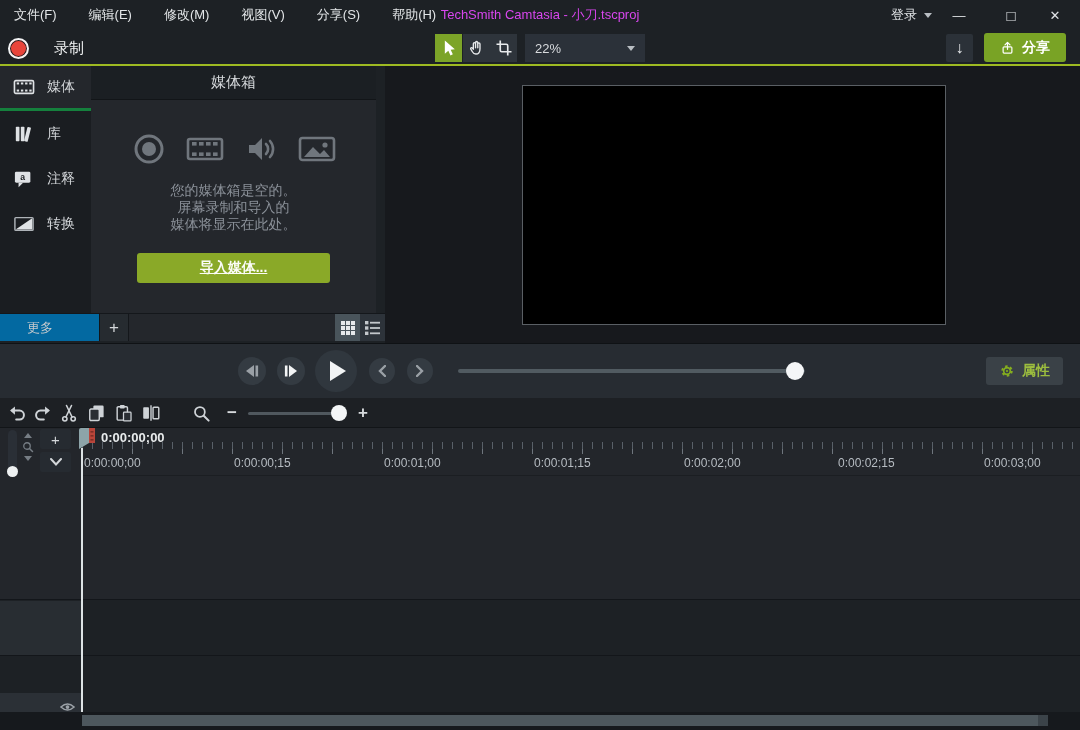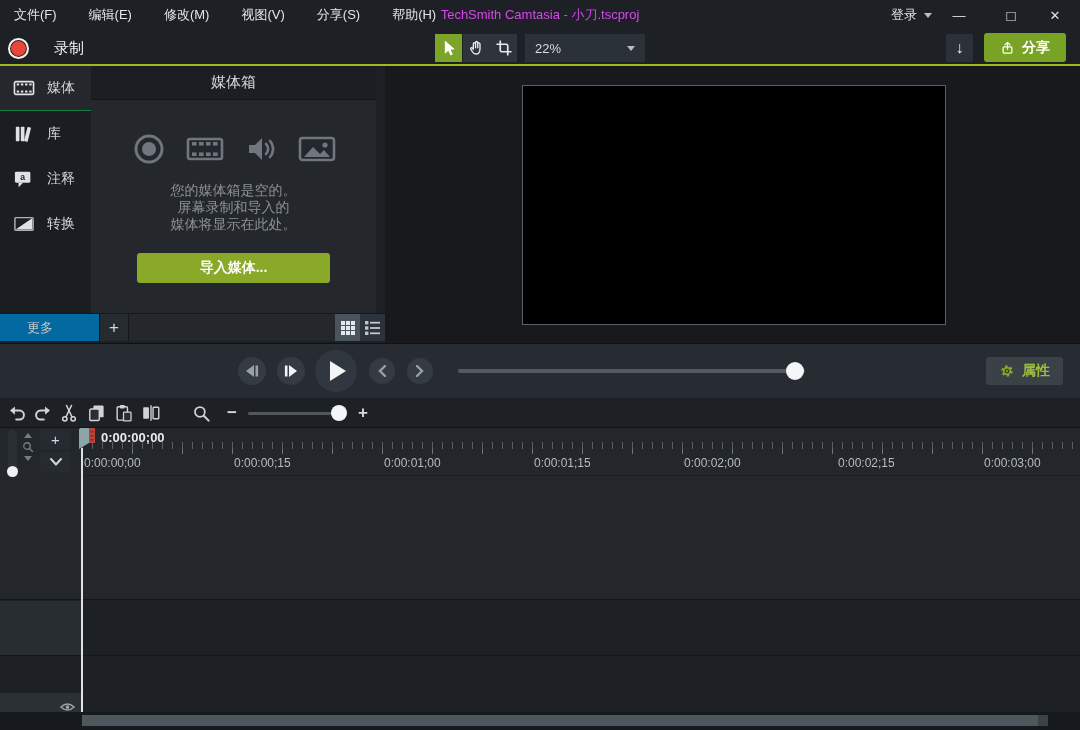--- a/index.html
+++ b/index.html
@@ -28,30 +28,30 @@
   .tool-selected { background:#7ca428; }
   .zoom-dd { left:525px; top:34px; width:120px; height:28px; background:#2b3139; display:flex; align-items:center; padding:0 10px; font-size:13px; color:#d8dbde; }
   .zoom-dd .caret { margin-left:auto; }
   .dl-btn { left:946px; top:34px; width:27px; height:28px; background:#2b3138; border-radius:2px; display:flex; align-items:center; justify-content:center; }
   .share-btn { left:984px; top:33px; width:82px; height:29px; background:#79a325; border-radius:3px; display:flex; align-items:center; justify-content:center; gap:7px; color:#fff; font-size:14px; font-weight:bold; }
   .green-line { left:0; top:64px; width:1080px; height:2px; background:#9eba22; }
 
   
   .sidebar { left:0; top:66px; width:100px; height:247px; background:#1a1d21; border-right:1px solid #121518; }
   .side-item { position:relative; height:45px; display:flex; align-items:center; gap:12px; padding-left:13px; }
-  .side-item.selected { background:#24272c; border-bottom:1px solid #15803d; }
+  .side-item.selected { background:#24272c; border-bottom:3px solid #15803d; }
   .side-label { font-size:14px; color:#d4d7da; }
   .side-more { left:0; top:313px; width:100px; height:28px; background:#0369a1; border-top:1px solid #14171b; border-right:1px solid #121518; display:flex; align-items:center; padding-left:27px; font-size:13px; color:#c6cacd; }
 
   
   .bin { left:91px; top:66px; width:285px; height:247px; background:#24272c; }
   .bin-header { height:34px; background:#1b1f23; border-bottom:1px solid #121518; display:flex; align-items:center; justify-content:center; font-size:15px; color:#d8dbde; }
   .bin-icons { margin-top:32px; display:flex; justify-content:center; gap:20px; }
   .bin-empty { margin-top:16px; text-align:center; font-size:14px; line-height:17px; color:#8b9199; }
-  .import-btn { margin:20px auto 0; width:193px; height:30px; background:#8aa928; border-radius:3px; display:flex; align-items:center; justify-content:center; font-size:14px; font-weight:bold; color:#fbfcf8; }
+  .import-btn { margin:20px auto 0; width:193px; height:30px; background:#8aa928; border-radius:3px; display:flex; align-items:center; justify-content:center; font-size:14px; font-weight:bold; color:#fbfcf8;text-decoration:underline; }
   .bin-bottom { left:100px; top:313px; width:285px; height:28px; background:#24272c; border-top:1px solid #14171b; display:flex; align-items:stretch; }
   .addmedia-btn { width:29px; border-right:1px solid #14171b; background:#262b30; display:flex; align-items:center; justify-content:center; font-size:17px; color:#d4d7da; }
   .viewtoggle { margin-left:auto; display:flex; }
   .view-btn { width:25px; display:flex; align-items:center; justify-content:center; background:#2d333a; }
   .view-btn.selected { background:#49545b; }
 
   
   .canvas { left:385px; top:66px; width:695px; height:277px; background:#17191d; }
   .stage { left:522px; top:85px; width:424px; height:240px; background:#000; border:1px solid #5a5f64; }
 

